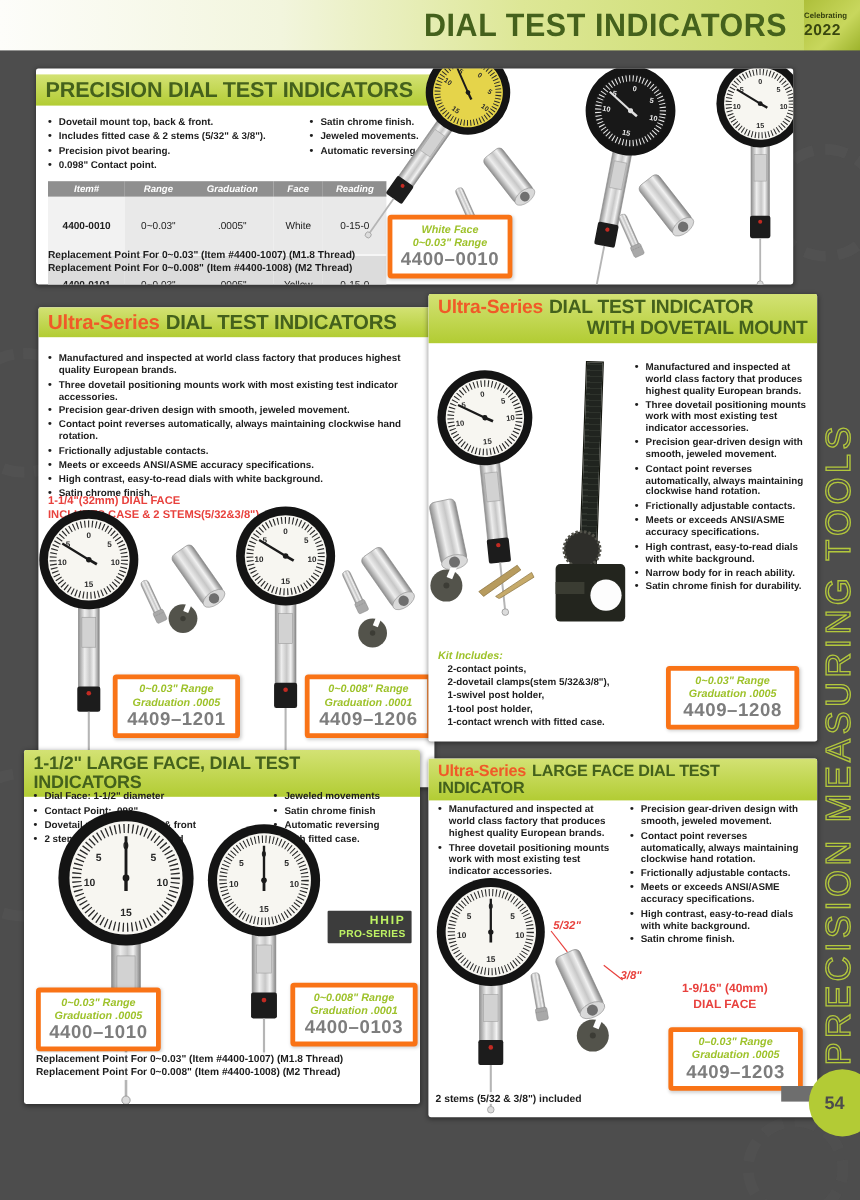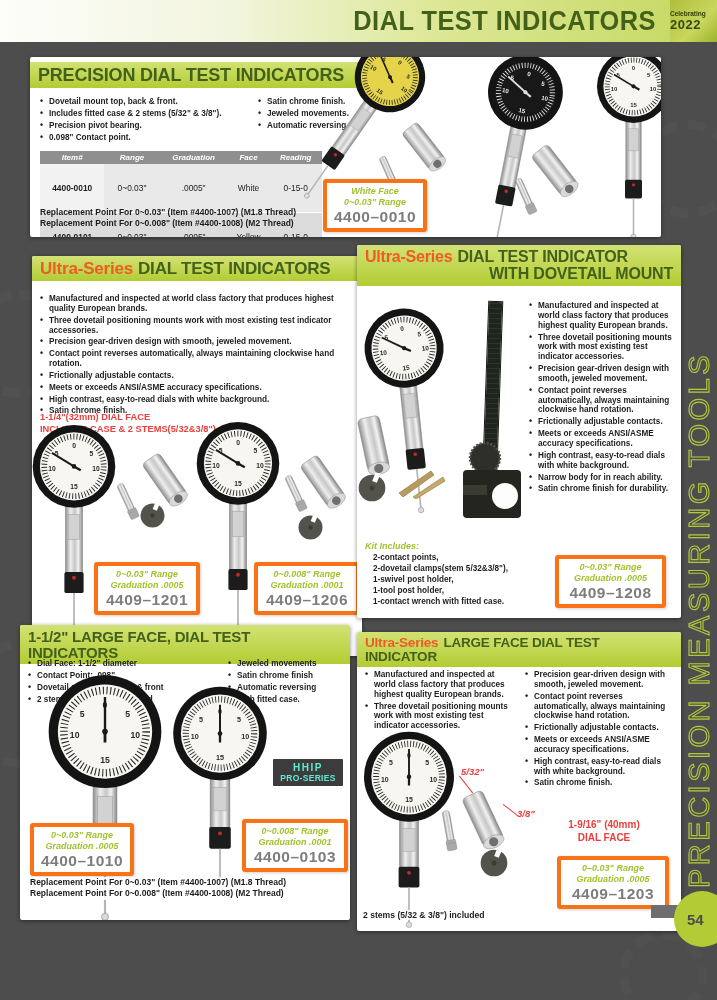--- a/index.html
+++ b/index.html
@@ -46,21 +46,21 @@
   
   .callout{position:absolute;background:#fff;border:4px solid #f97316;border-radius:3px;
     text-align:center;padding:3px 5px;box-shadow:1px 1px 3px rgba(0,0,0,.18);}
   .callout .g{display:block;color:var(--callout-green,#9ec22b);font-style:italic;font-weight:bold;font-size:9px;line-height:1.2;}
   .callout .item{display:block;color:var(--item-gray,#7d7d7d);font-weight:bold;font-size:15.5px;letter-spacing:.5px;line-height:1.15;}
   
   .kit-title{color:var(--callout-green,#9ec22b);font-style:italic;font-weight:bold;font-size:9px;margin-bottom:1px;}
   .kit{list-style:none;margin:0;padding:0 0 0 8px;}
   .kit li{font-size:8.2px;font-weight:bold;color:#1d1d1d;line-height:1.35;}
   
-  .pro-badge{background:#3c3c3c;color:#5eead4;text-align:center;padding:3px 5px;line-height:1.15;border-radius:1px;}
+  .pro-badge{background:#3c3c3c;color:#bef264;text-align:right;padding:3px 5px;line-height:1.15;border-radius:1px;}
   .pro-badge .brand{font-size:10px;font-weight:bold;letter-spacing:1.5px;}
   .pro-badge .series{font-size:8.5px;font-weight:bold;letter-spacing:.3px;}
   
   .stem-label{position:absolute;color:var(--red,#e8413d);font-style:italic;font-weight:bold;font-size:9.5px;}
   .leader{position:absolute;background:var(--red,#e8413d);height:1px;}
   
   .side-text{position:absolute;right:1px;top:332px;height:556px;
     writing-mode:vertical-rl;transform:rotate(180deg);
     font-size:29px;letter-spacing:3.5px;color:#b9cf3b;opacity:.95;font-weight:normal;}
   @supports (-webkit-text-stroke:1px #000){

